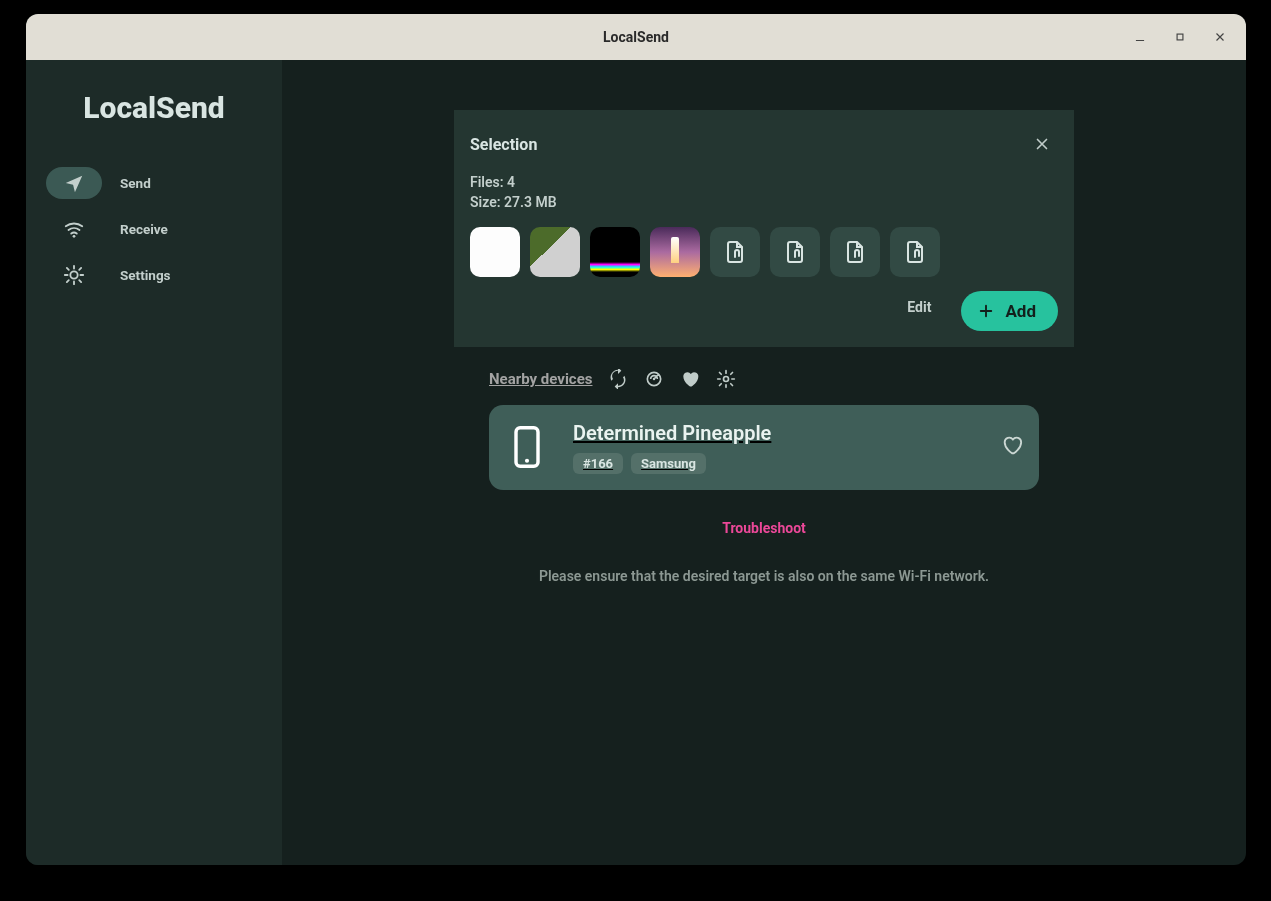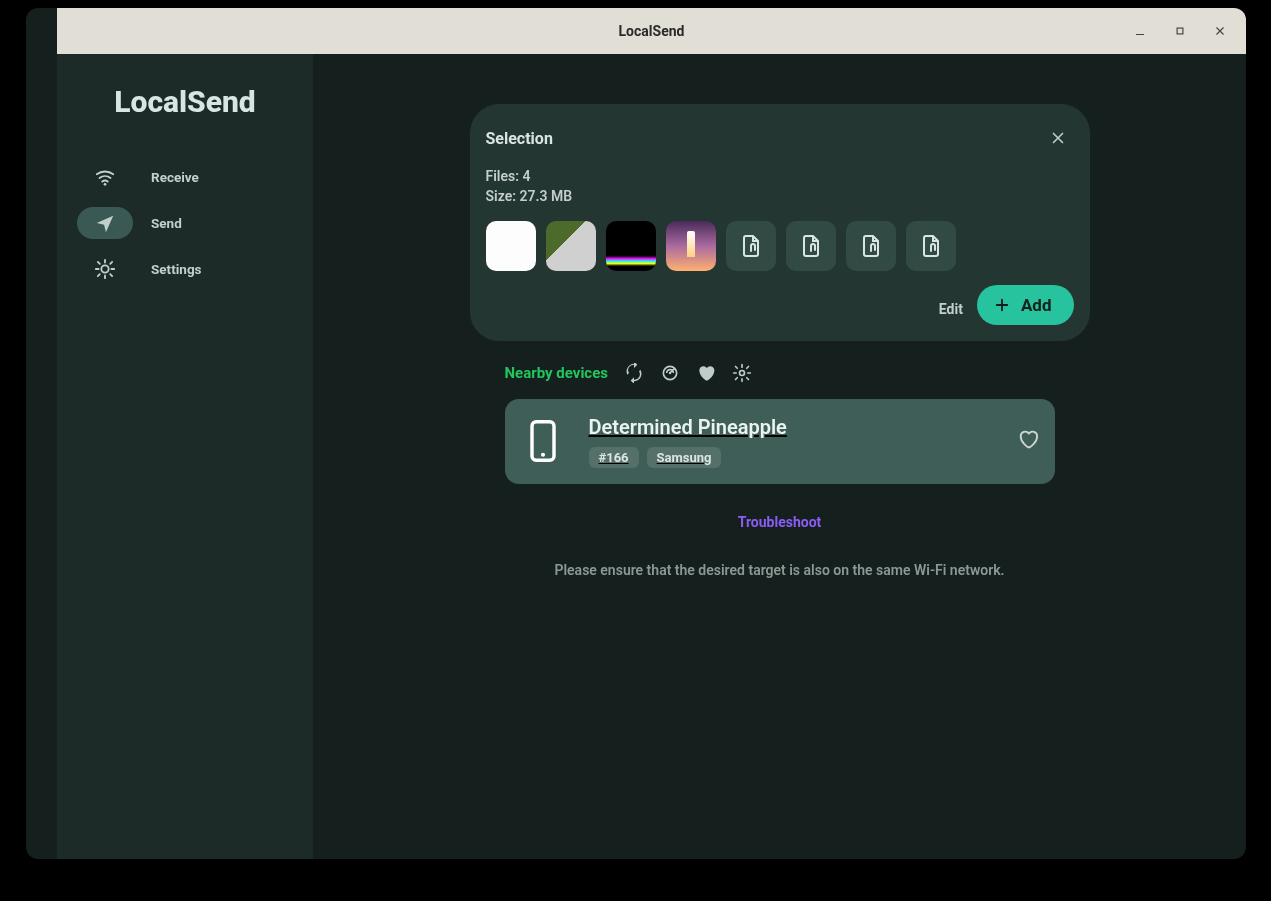--- a/index.html
+++ b/index.html
@@ -6,28 +6,27 @@
     body {
       font-family: -apple-system, BlinkMacSystemFont, "Segoe UI", Roboto, Ubuntu, sans-serif;
       background: #000;
       width: 1271px;
       height: 901px;
       overflow: hidden;
     }
     .window {
       position: absolute;
       left: 26px;
-      top: 8px;
+      top: 14px;
       width: 1220px;
       height: 851px;
       background: #15201e;
       border-radius: 12px;
       overflow: hidden;
       box-shadow: 0 4px 20px rgba(0,0,0,0.5);
-      padding-left: 31px;
     }
     .titlebar {
       height: 46px;
       background: #e1ded5;
       display: flex;
       align-items: center;
       justify-content: center;
       position: relative;
     }
     .titlebar-title {
@@ -98,21 +97,21 @@
     .main {
       flex: 1;
       padding: 50px 0 0 0;
       display: flex;
       flex-direction: column;
       align-items: center;
     }
     .selection-card {
       width: 620px;
       background: #243631;
-      border-radius: 29px;
+      border-radius: 0;
       padding: 18px 16px 16px 16px;
     }
     .selection-head {
       display: flex;
       align-items: center;
       justify-content: space-between;
       margin-bottom: 12px;
     }
     .selection-title {
       color: #d9e5e2;
@@ -156,23 +155,23 @@
       color: #d9e5e2;
     }
     .thumb svg { width: 24px; height: 24px; }
     .thumb-img-1 { background: #fdfdfd; }
     .thumb-img-2 { background: linear-gradient(135deg,#4c6b2a 40%, #d0d0d0 40%); }
     .thumb-img-3 { background: linear-gradient(180deg,#000 0%, #000 70%, #ff00ff 75%, #00ffff 80%, #ff0 85%, #000 90%); }
     .thumb-img-4 { background: linear-gradient(180deg,#4a2b5a 0%, #aa6aa0 50%, #ffb070 100%); position:relative; }
     .thumb-img-4::after{content:"";position:absolute;left:50%;top:20%;transform:translateX(-50%);width:8px;height:26px;background:linear-gradient(180deg,#fff,#ffd080);border-radius:2px 2px 0 0;}
     .card-actions {
       display: flex;
-      align-items: flex-end;
+      align-items: flex-start;
       justify-content: flex-end;
-      gap: 8px;
+      gap: 24px;
     }
     .edit-btn {
       color: #c3cfcc;
       font-weight: 700;
       font-size: 14px;
       cursor: pointer;
       padding: 8px 6px;
     }
     .add-btn {
       background: #27c29e;
@@ -188,23 +187,24 @@
     }
     .add-btn svg { width: 18px; height: 18px; }
     .nearby-row {
       width: 550px;
       margin-top: 22px;
       display: flex;
       align-items: center;
       gap: 16px;
     }
     .nearby-title {
-      color: #22c55e;
+      color: #a3a3a3;
       font-weight: 700;
       font-size: 15px;
+      text-decoration: underline;
     }
     .nearby-icon {
       color: #c0ccc9;
       cursor: pointer;
       display: flex;
       align-items: center;
     }
     .nearby-icon svg { width: 20px; height: 20px; }
     .device-card {
       width: 550px;
@@ -243,21 +243,21 @@
       padding: 3px 10px;
       border-radius: 6px;
     }
     .fav-icon {
       color: #cbd7d3;
       cursor: pointer;
     }
     .fav-icon svg { width: 22px; height: 22px; }
     .troubleshoot {
       margin-top: 30px;
-      color: #8b5cf6;
+      color: #ec4899;
       font-weight: 700;
       font-size: 14px;
       cursor: pointer;
     }
     .hint {
       margin-top: 32px;
       color: #8c9893;
       font-size: 14px;
       font-weight: 600;
     }
@@ -284,37 +284,37 @@
             <path d="M6 6l12 12M18 6L6 18" stroke="currentColor" stroke-width="2"></path>
           </svg>
       </div>
     </div>
   </div>
 
   <div class="app-body">
     <div class="sidebar">
       <div class="app-title">LocalSend</div>
 
+      <div class="nav-item active">
+        <div class="nav-icon-wrap">
+          <svg viewBox="0 0 24 24">
+              <path d="M3 12l18-8-8 18-2-8-8-2z" fill="currentColor"></path>
+            </svg>
+        </div>
+        <span class="nav-label">Send</span>
+      </div>
+
       <div class="nav-item">
         <div class="nav-icon-wrap">
           <svg viewBox="0 0 24 24">
               <path d="M3 9a15 15 0 0118 0M6 13a10 10 0 0112 0M9 17a5 5 0 016 0" fill="none" stroke="currentColor" stroke-width="2" stroke-linecap="round"></path>
               <circle cx="12" cy="20" r="1.5" fill="currentColor"></circle>
             </svg>
         </div>
         <span class="nav-label">Receive</span>
-      </div>
-
-      <div class="nav-item active">
-        <div class="nav-icon-wrap">
-          <svg viewBox="0 0 24 24">
-              <path d="M3 12l18-8-8 18-2-8-8-2z" fill="currentColor"></path>
-            </svg>
-        </div>
-        <span class="nav-label">Send</span>
       </div>
 
       <div class="nav-item">
         <div class="nav-icon-wrap">
           <svg viewBox="0 0 24 24">
               <path d="M12 8a4 4 0 100 8 4 4 0 000-8z" fill="none" stroke="currentColor" stroke-width="2"></path>
               <path d="M12 2v3M12 19v3M4.2 4.2l2.1 2.1M17.7 17.7l2.1 2.1M2 12h3M19 12h3M4.2 19.8l2.1-2.1M17.7 6.3l2.1-2.1" stroke="currentColor" stroke-width="2" stroke-linecap="round"></path>
             </svg>
         </div>
         <span class="nav-label">Settings</span>

